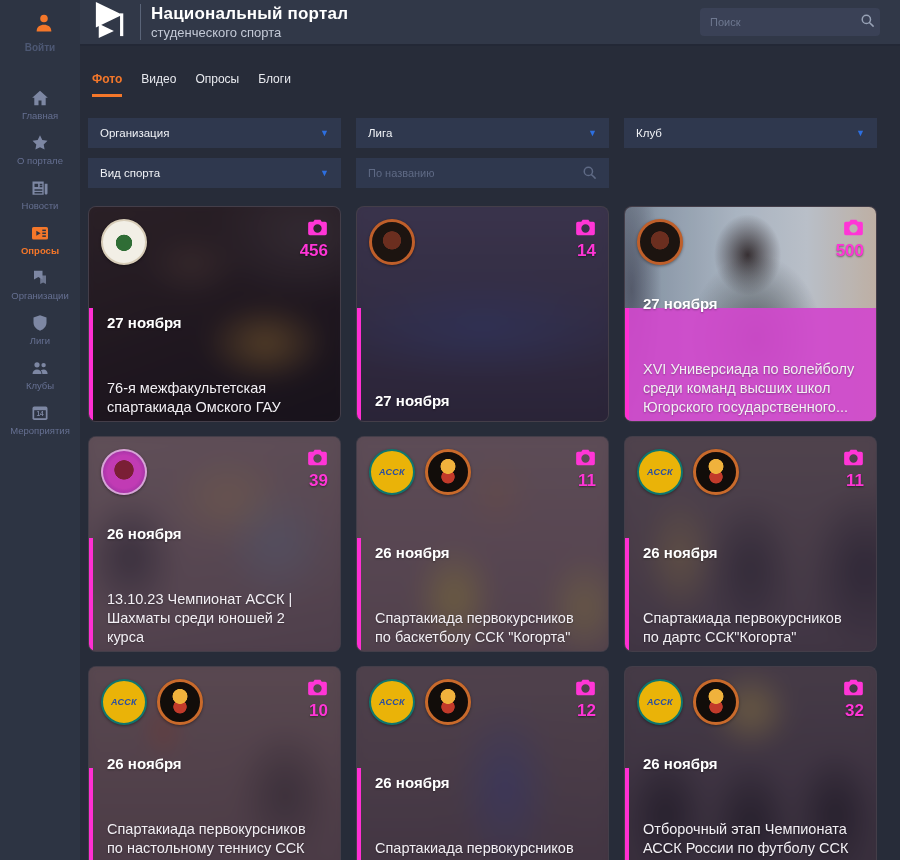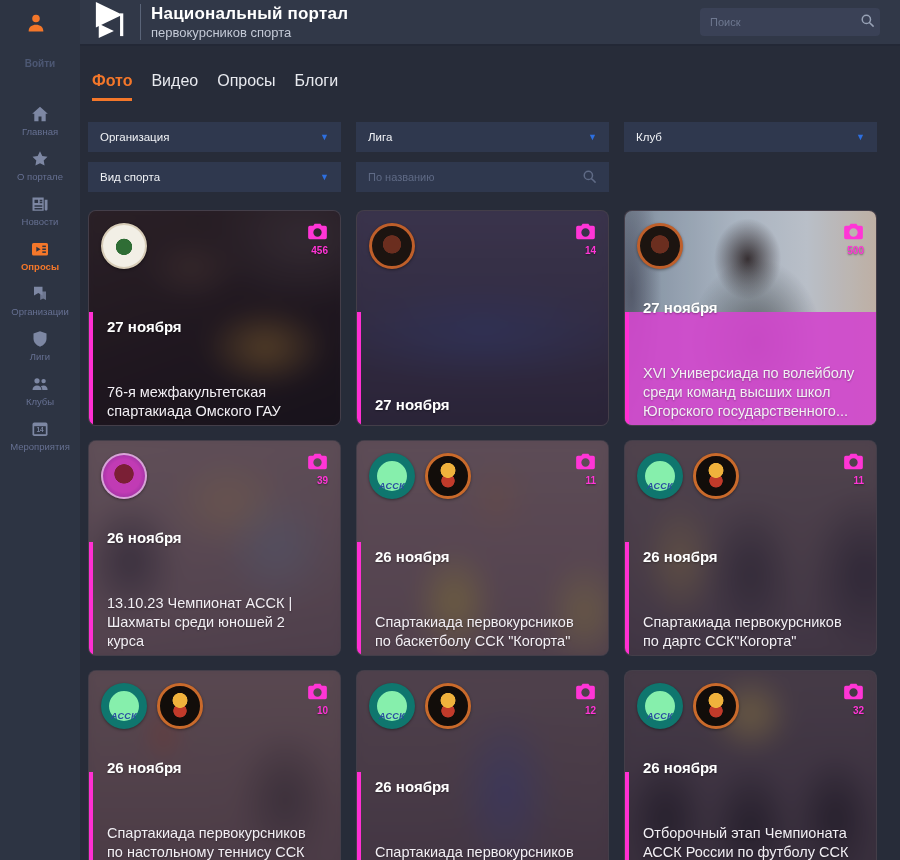--- a/index.html
+++ b/index.html
@@ -8,21 +8,21 @@
     font-family: "Liberation Sans", "DejaVu Sans", sans-serif;
     background:#272c39; color:#fff;
   }
   .app { display:flex; width:900px; height:860px; }
 
   
   .sidebar {
     width:80px; min-width:80px; background:#2d3443; height:100%;
     display:flex; flex-direction:column; align-items:center; padding-top:12px;
   }
-  .login { display:flex; flex-direction:column; align-items:flex-start; gap:20px; cursor:pointer; }
+  .login { display:flex; flex-direction:column; align-items:flex-end; gap:4px; cursor:pointer; }
   .login .ic { color:#f4772a; }
   .login .lbl { font-size:10px; color:#4d5874; font-weight:bold; }
   .nav { margin-top:36px; display:flex; flex-direction:column; width:100%; }
   .nav-item {
     height:44px; display:flex; flex-direction:column; align-items:center;
     justify-content:flex-start; gap:3px; color:#7d87a3; cursor:pointer; margin-bottom:1px;
   }
   .nav-item .nav-label { font-size:9.5px; color:#667092; white-space:nowrap; }
   .nav-item.active { color:#f4772a; }
   .nav-item.active .nav-label { color:#f4772a; font-weight:bold; }
@@ -46,21 +46,21 @@
     flex:1; background:transparent; border:0; outline:0; color:#d6dbe6; font-size:11px;
     font-family:"Liberation Sans","DejaVu Sans",sans-serif;
   }
   .searchbox input::placeholder { color:#6e7890; }
   .searchbox .mag { color:#98a2b6; }
 
   
   .content { flex:1; padding:0 23px 0 8px; background:#272c39; }
 
   .tabs { margin:26px 0 0 4px; display:flex; gap:19px; }
-  .tab { font-size:16px; color:#e8eaef; padding-bottom:8px; cursor:pointer; border-bottom:3px solid transparent; }
+  .tab { font-size:12px; color:#e8eaef; padding-bottom:8px; cursor:pointer; border-bottom:3px solid transparent; }
   .tab.active { color:#f4772a; border-bottom-color:#f4772a; font-weight:bold; }
 
   .filters {
     margin-top:21px; display:grid; grid-template-columns:253px 253px 253px; gap:10px 15px;
   }
   .fbox {
     height:30px; background:#2f384e; border-radius:0; display:flex; align-items:center;
     padding:0 12px; font-size:11.5px; color:#f0f2f6; cursor:pointer;
   }
   .fbox .arrow { margin-left:auto; color:#2d6fe0; font-size:9px; }
@@ -98,29 +98,29 @@
   }
   .logo-ugu {
     background: radial-gradient(circle at 50% 46%, #6b2e1f 0 30%, rgba(0,0,0,0) 32%), #1c1410;
     border:3px solid #bf5f2a;
   }
   .logo-horse {
     background: radial-gradient(circle at 50% 45%, #7a1f35 0 30%, rgba(0,0,0,0) 32%),
                 radial-gradient(circle at 50% 50%, #c13bb4 0 55%, #7e2a93 100%);
     border:2px solid rgba(255,255,255,.55);
   }
-  .logo-assk { background:#86efac; border:8px solid #0f766e;align-items:flex-end; }
+  .logo-assk { background:#eab308; border:2px solid #0f766e; }
   .logo-assk b { font-size:9px; font-style:italic; color:#2b4fa0; letter-spacing:.3px; }
   .logo-kogorta {
     background: radial-gradient(circle at 50% 36%, #f0b23c 0 22%, rgba(0,0,0,0) 24%),
                 radial-gradient(circle at 50% 62%, #c23a2a 0 20%, rgba(0,0,0,0) 22%), #120d0a;
     border:3px solid #c96a2b;
   }
   .badge { position:absolute; top:12px; right:12px; z-index:3; text-align:right; color:#ff35d6; }
-  .badge .count { display:block; font-size:10px; font-weight:bold; margin-top:1px; text-shadow:0 1px 2px rgba(0,0,0,.45); }
+  .badge .count { display:block; font-size:17px; font-weight:bold; margin-top:1px; text-shadow:0 1px 2px rgba(0,0,0,.45); }
   .meta { position:absolute; left:0; right:0; bottom:0; padding:0 18px 4px; z-index:5; }
   .date { font-size:15px; font-weight:bold; color:#fff; margin-bottom:8px; text-shadow:0 1px 2px rgba(0,0,0,.35); }
   .title { font-size:14.5px; line-height:1.3; color:#f2eff4; text-shadow:0 1px 2px rgba(0,0,0,.3);margin-top:48px; }
 
   
   .bg1 .photo { background:
     radial-gradient(90px 60px at 68% 62%, rgba(214,160,60,.55), rgba(0,0,0,0) 70%),
     radial-gradient(70px 50px at 42% 30%, rgba(96,74,64,.6), rgba(0,0,0,0) 70%),
     radial-gradient(140px 100px at 82% 18%, rgba(100,90,96,.5), rgba(0,0,0,0) 70%),
     linear-gradient(160deg, #3a2e2e 0%, #241c20 55%, #141218 100%); }
@@ -261,21 +261,21 @@
         <span>
           <svg viewBox="0 0 38 42" width="36" height="40" fill="#ffffff">
               <polygon points="2,2 30,15.5 2,29"></polygon>
               <rect x="27.5" y="14" width="3.4" height="24"></rect>
               <polygon points="5,25 21,32.5 5,40"></polygon>
             </svg>
         </span>
         <span class="brand-divider"></span>
         <div class="brand-text">
           <div class="brand-title">Национальный портал</div>
-          <div class="brand-subtitle">первокурсников спорта</div>
+          <div class="brand-subtitle">студенческого спорта</div>
         </div>
       </div>
       <div class="searchbox">
         <input type="text" placeholder="Поиск" style="">
         <span class="mag">
           <svg viewBox="0 0 16 16" width="15" height="15">
               <circle cx="6.8" cy="6.8" r="4.4" fill="none" stroke="currentColor" stroke-width="1.6"></circle>
               <line x1="10.3" y1="10.3" x2="14" y2="14" stroke="currentColor" stroke-width="1.6" stroke-linecap="round"></line>
             </svg>
         </span>

